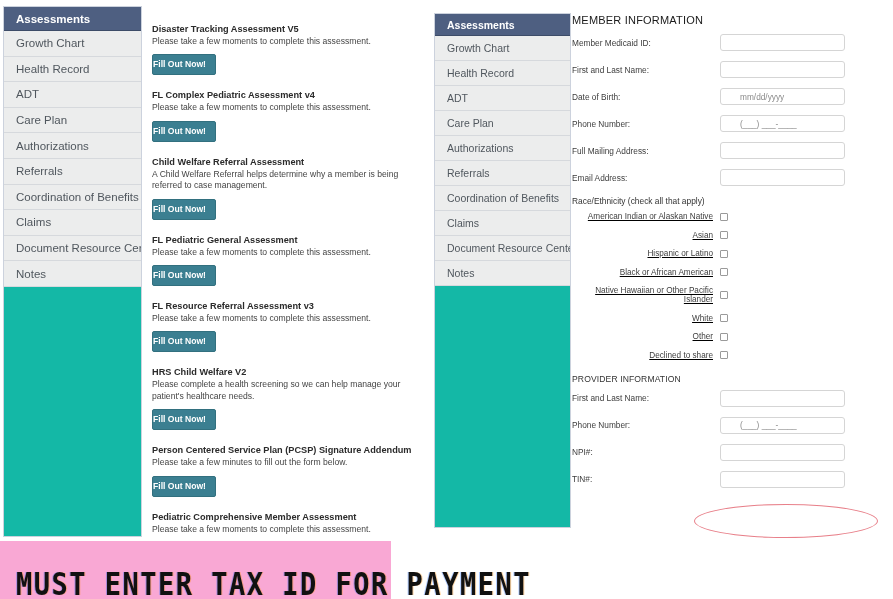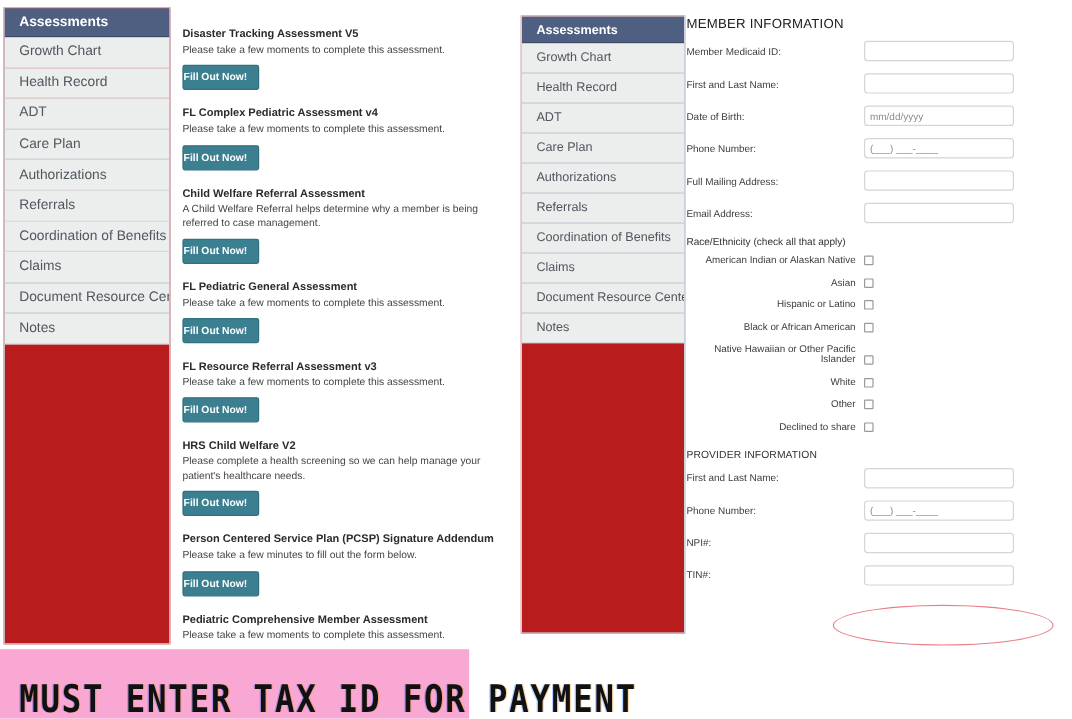--- a/index.html
+++ b/index.html
@@ -9,21 +9,21 @@
     font-family:"Liberation Sans", sans-serif;
     overflow:hidden;
     position:relative;
     -webkit-font-smoothing:antialiased;
   }
   .screen{position:absolute;left:0;top:0;width:893px;height:599px;}
 
   
   .sidebar{
     position:absolute;
-    background:#b91c1c;
+    background:#14b8a6;
     border:1px solid #ccd2dd;
     box-sizing:border-box;
   }
   .sb-item{
     box-sizing:border-box;
     border-bottom:1px solid #d6d9dd;
     display:flex;
     align-items:center;
     color:#50575e;
     background:#eceded;
@@ -81,25 +81,25 @@
 
   .frow{display:flex;align-items:center;margin-bottom:10px;}
   .flabel{
     width:148px;text-align:left;padding-right:7px;
     font-size:8.3px;color:#3d3d3d;box-sizing:border-box;
   }
   .finput{
     width:125px;height:17px;box-sizing:border-box;
     border:1px solid #d5d5d5;border-radius:3px;background:#fff;
     font-size:8.3px;color:#8a8a8a;
-    display:flex;align-items:center;padding-left:4px;
+    display:flex;align-items:center;padding-left:19px;
     font-family:"Liberation Sans", sans-serif;
   }
 
-  .crow{display:flex;align-items:flex-end;margin-bottom:9.5px;}
+  .crow{display:flex;align-items:center;margin-bottom:9.5px;text-decoration:underline;}
   .clabel{
     width:148px;text-align:right;padding-right:7px;
     font-size:8.2px;color:#3d3d3d;box-sizing:border-box;
   }
   .cbox{
     width:8px;height:8px;border:1px solid #9a9a9a;
     background:#fff;border-radius:1px;box-sizing:border-box;
   }
 
   

